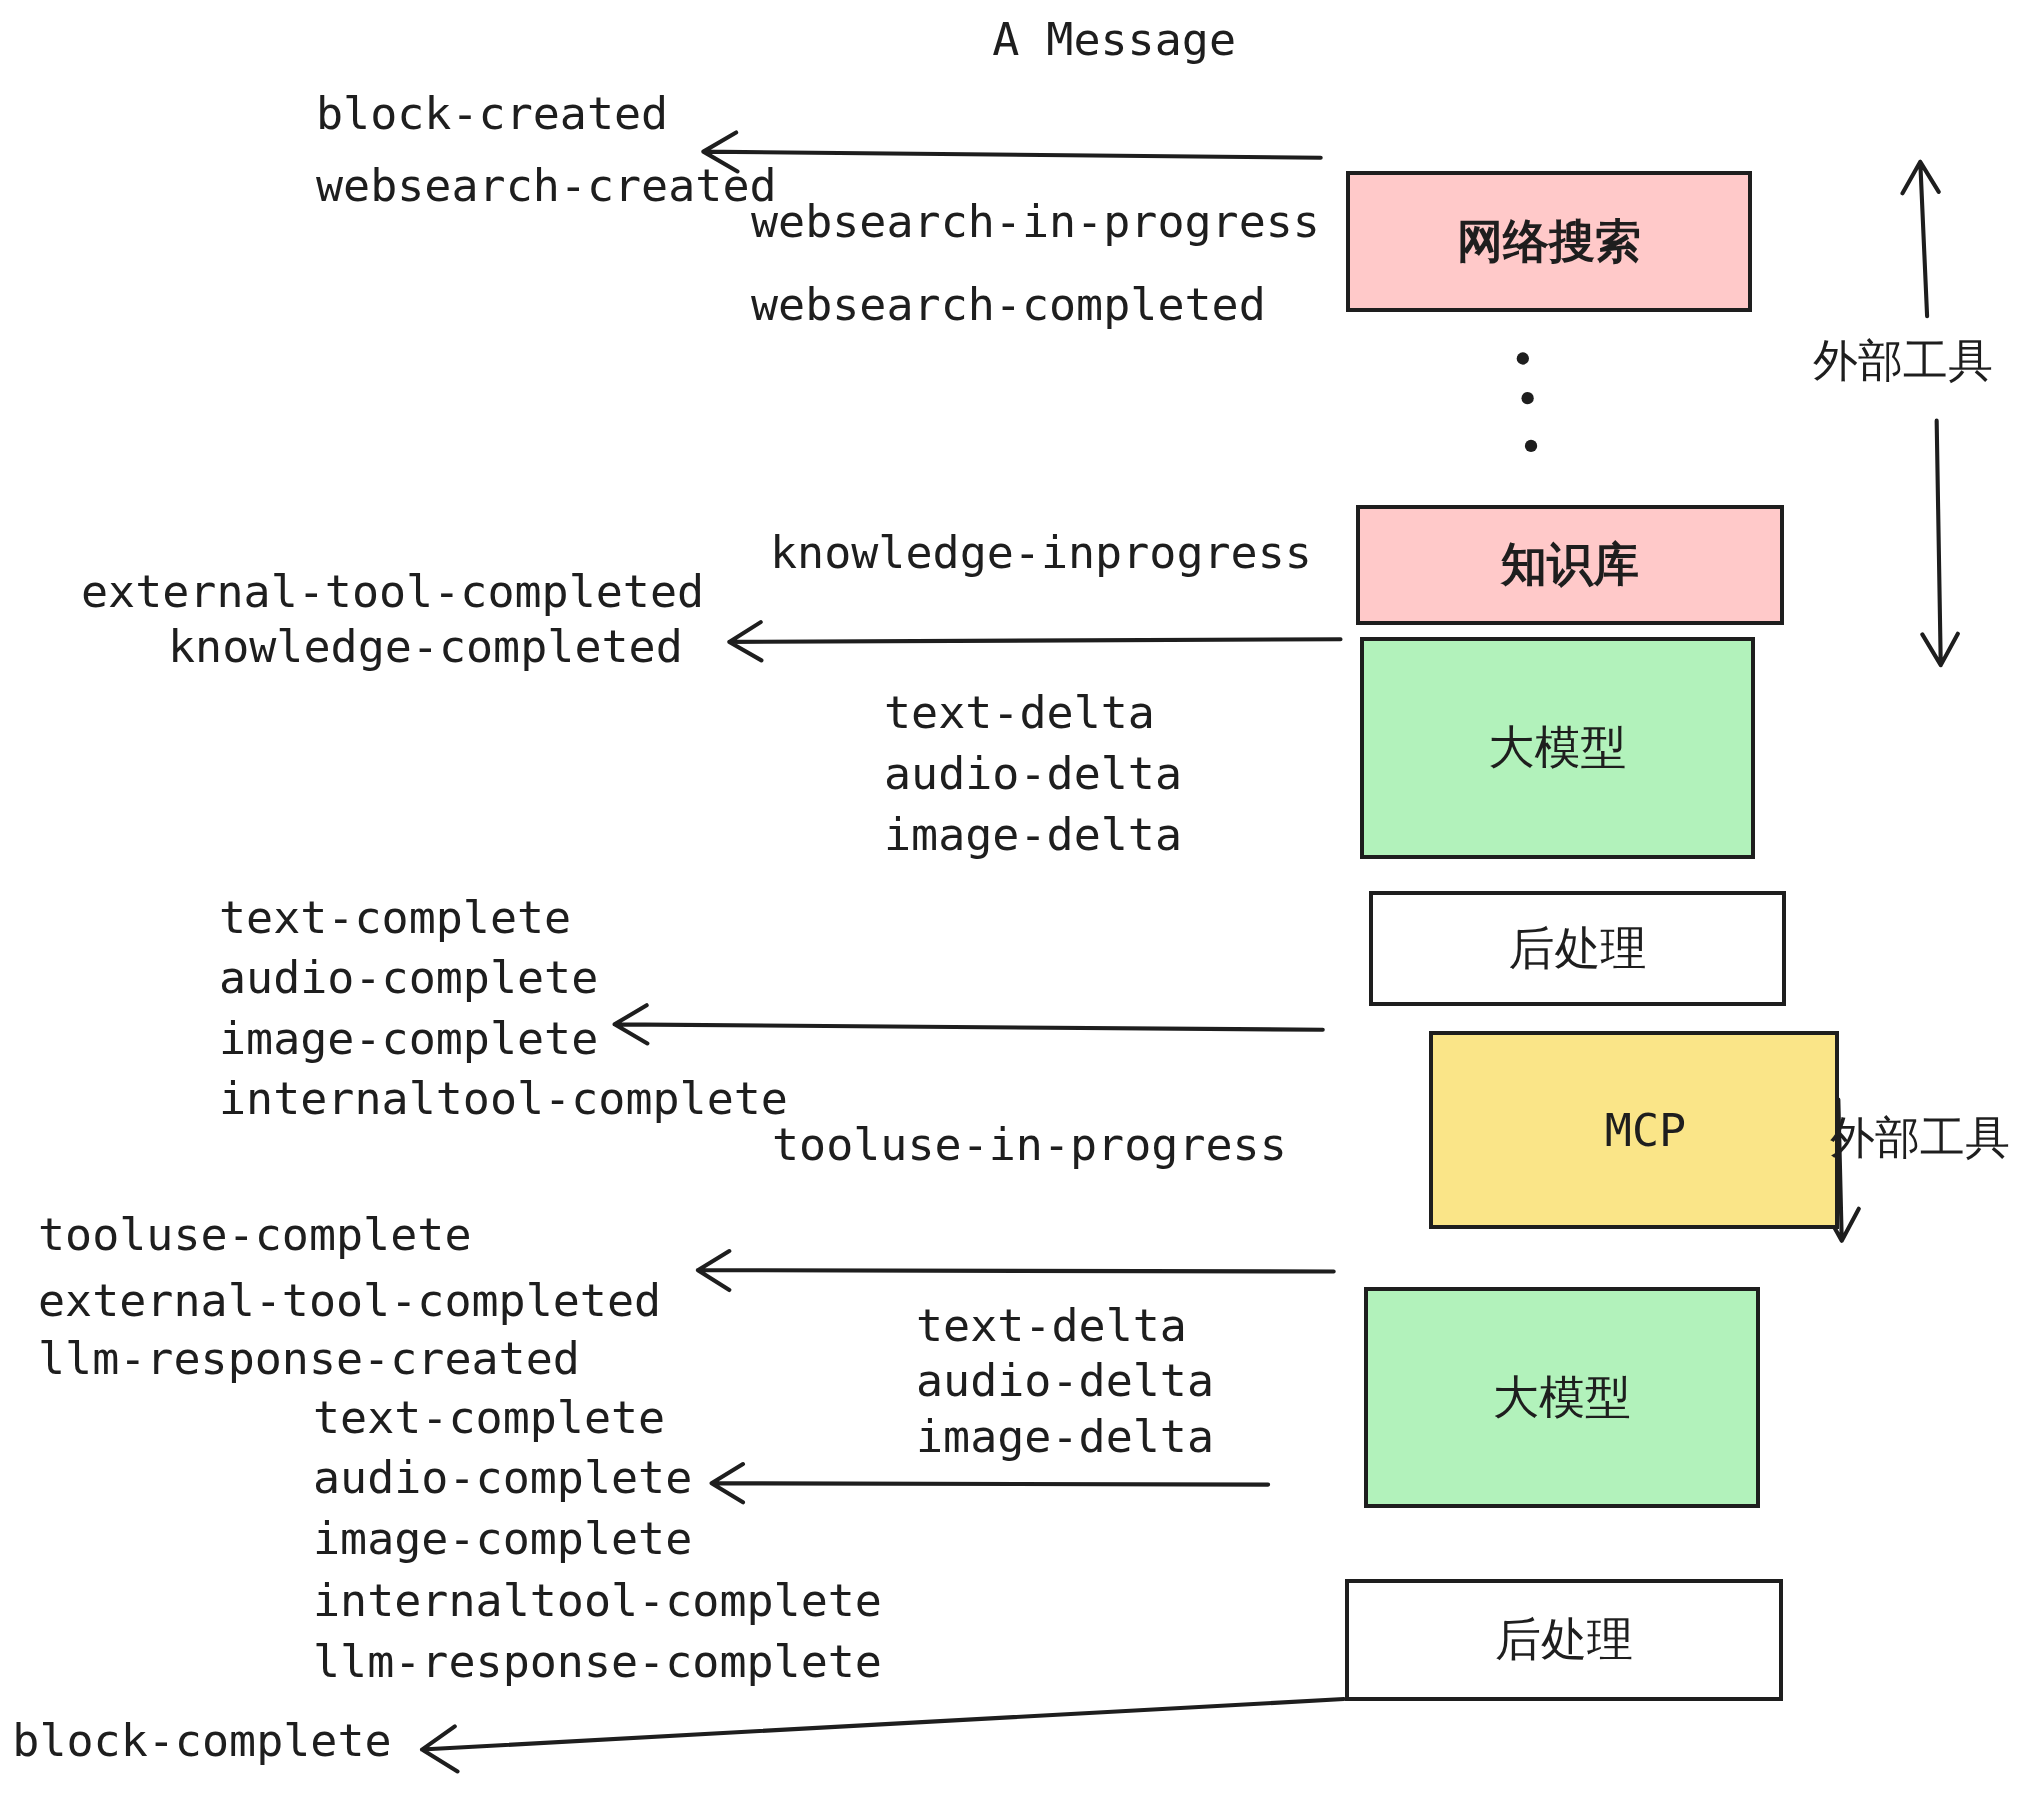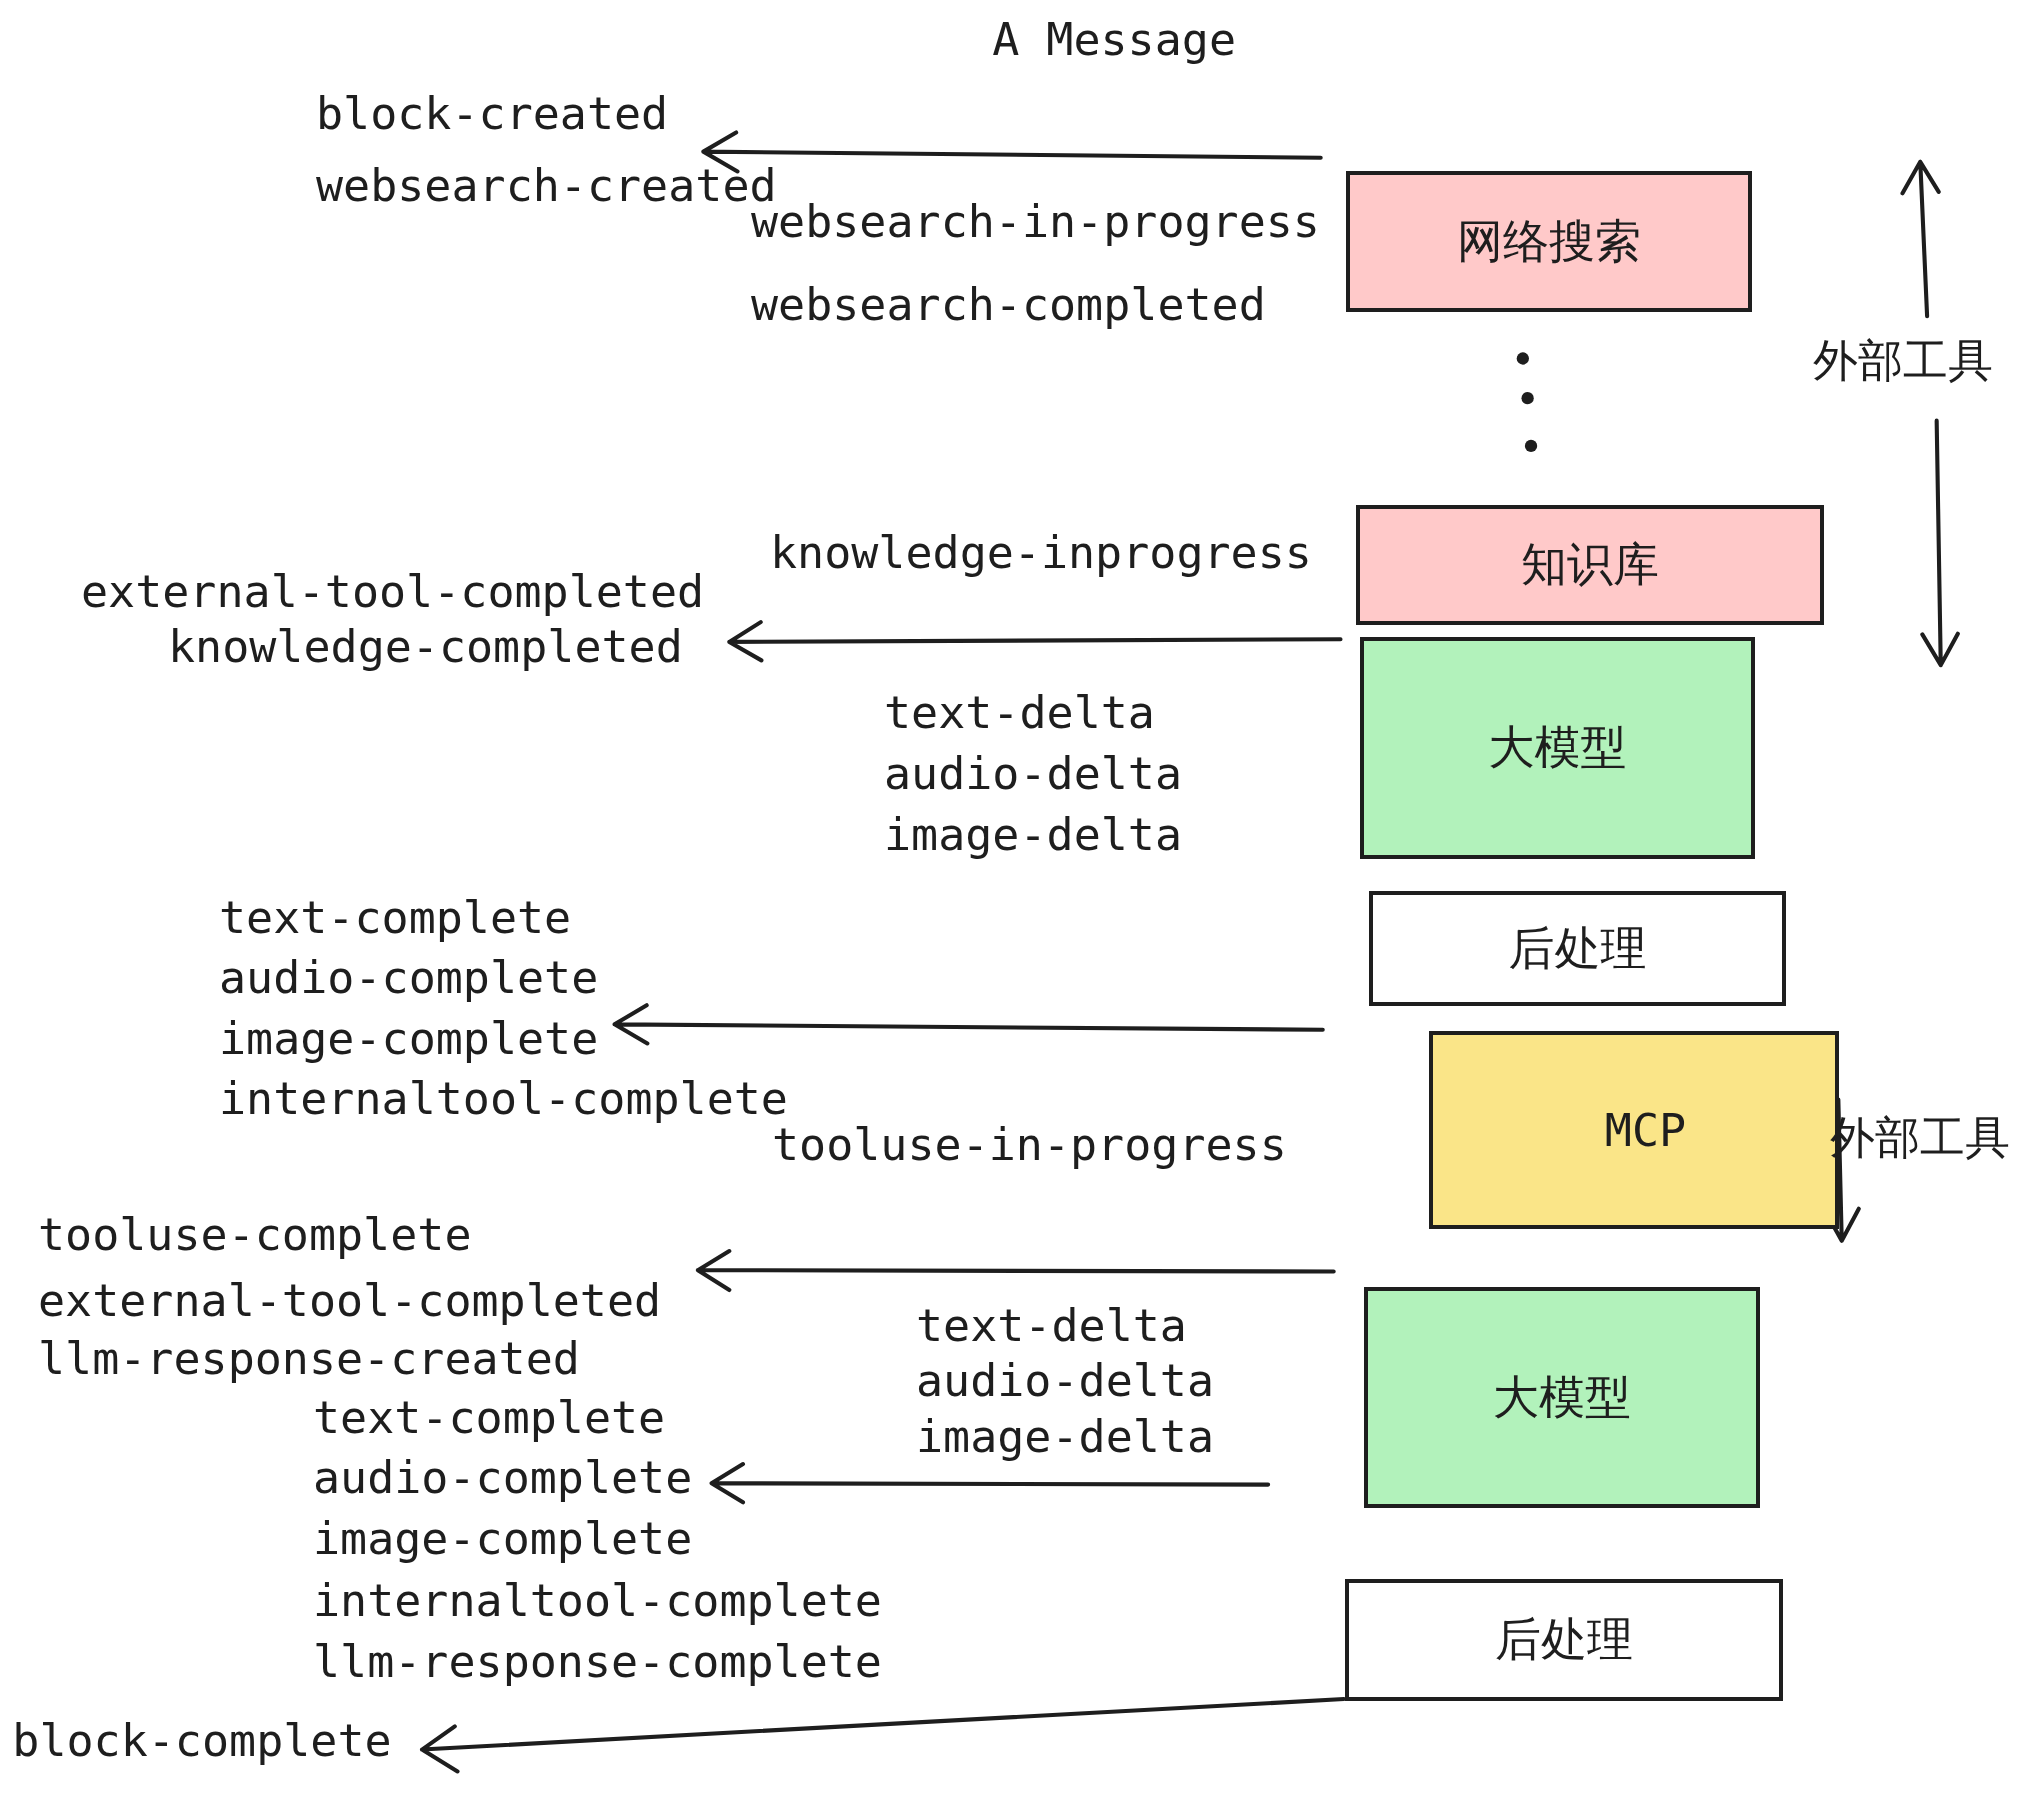--- a/index.html
+++ b/index.html
@@ -40,21 +40,21 @@
   }
   .node .node-label{
     font-size:46px;
     font-family:"DejaVu Sans","Liberation Sans",sans-serif;
     white-space:nowrap;
   }
   .node.mono .node-label{
     font-family:"DejaVu Sans Mono", monospace;
     font-size:45px;
   }
-  .fill-pink{background:var(--node_pink);}
+  .fill-pink{background:var(--node_pink);font-weight:bold;}
   .fill-green{background:var(--node_green);}
   .fill-yellow{background:var(--node_yellow);}
   .fill-white{background:var(--node_white);}
   .side-label{
     position:absolute;
     font-size:45px;line-height:1.1;
     font-family:"DejaVu Sans","Liberation Sans",sans-serif;
     white-space:nowrap;
   }
   svg.overlay{
@@ -135,21 +135,21 @@
   <div class="evt" style="left:313px;top:1453px;">audio-complete</div>
   <div class="evt" style="left:313px;top:1514px;">image-complete</div>
   <div class="evt" style="left:313px;top:1576px;">internaltool-complete</div>
   <div class="evt" style="left:313px;top:1637px;">llm-response-complete</div>
 
   <div class="evt" style="left:12.3px;top:1716px;">block-complete</div>
 
   <div class="node fill-pink" style="left:1346px;top:171px;width:406px;height:141px;">
     <span class="node-label">网络搜索</span>
   </div>
-  <div class="node fill-pink" style="left:1356px;top:505px;width:468px;height:120px;">
+  <div class="node fill-pink" style="left:1356px;top:505px;width:428px;height:120px;">
     <span class="node-label">知识库</span>
   </div>
   <div class="node fill-green" style="left:1360px;top:637px;width:395px;height:222px;">
     <span class="node-label">大模型</span>
   </div>
   <div class="node fill-white" style="left:1369px;top:891px;width:417px;height:115px;">
     <span class="node-label">后处理</span>
   </div>
   <div class="node fill-yellow mono" style="left:1429px;top:1031px;width:410px;height:198px;padding-left:23px;">
     <span class="node-label">MCP</span>

